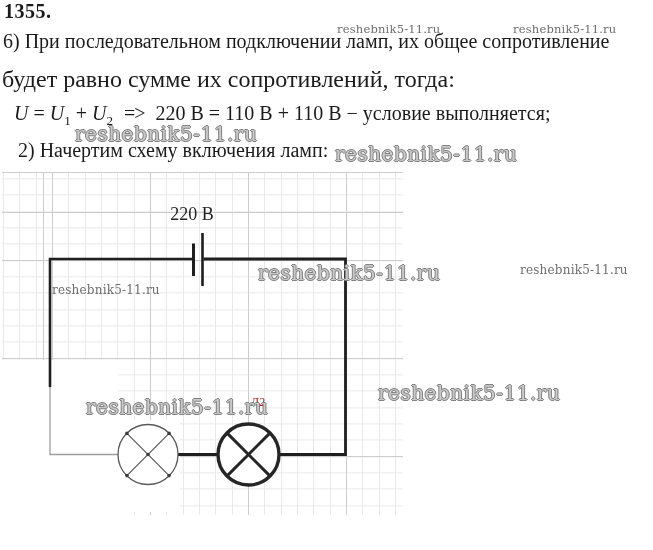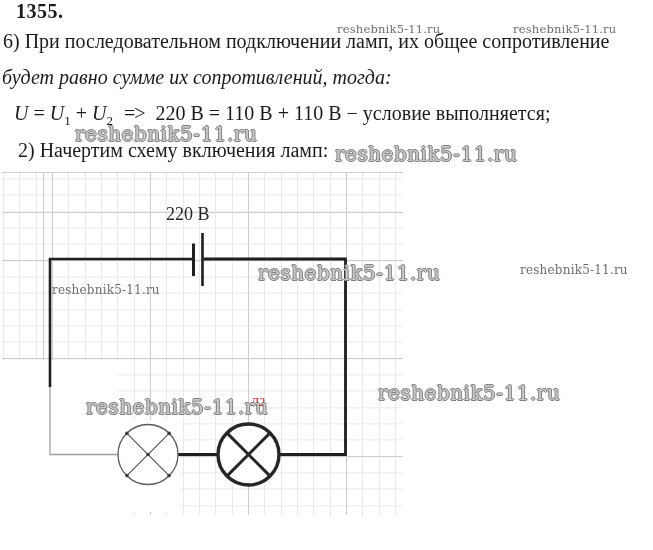--- a/index.html
+++ b/index.html
@@ -5,23 +5,23 @@
   html,body{margin:0;padding:0;}
   body{
     width:653px;height:550px;position:relative;overflow:hidden;
     background:#ffffff;
     font-family:"Liberation Serif","DejaVu Serif",serif;
     color:#1b1b1b;
   }
   .abs{position:absolute;white-space:nowrap;}
 
   
-  .problem-number{left:16px;top:0px;font-size:20px;font-weight:bold;letter-spacing:0.5px;}
+  .problem-number{left:4px;top:0px;font-size:20px;font-weight:bold;letter-spacing:0.5px;}
   .line1{left:3px;top:30px;font-size:20px;}
-  .line2{left:2px;top:66px;font-size:20px;font-style:italic;}
+  .line2{left:2px;top:66px;font-size:24px;}
   .formula-line{left:14px;top:102px;font-size:20px;}
   .formula-line .var{font-style:italic;}
   .formula-line sub{font-size:13px;}
   .formula-line .op{margin:0 5px;}
   .formula-line .implies{margin:0 11px;letter-spacing:-1px;}
   .line4{left:2px;top:139px;font-size:20px;margin-left:16px;}
 
   
   .grid-area{
     left:2px;top:172px;width:401px;height:342px;
@@ -34,21 +34,21 @@
     background-position:50px 0,0 87px,1px 0,0 5.35px;
   }
   .patch{position:absolute;background:#ffffff;}
   .patch-a{left:0;top:360px;width:118px;height:155px;}
   .patch-b{left:118px;top:420px;width:62px;height:92px;}
 
   
   .circuit{position:absolute;left:0;top:0;width:653px;height:550px;pointer-events:none;}
 
   
-  .voltage-label{left:166px;top:204px;width:52px;text-align:left;font-size:18px;color:#262626;}
+  .voltage-label{left:166px;top:204px;width:52px;text-align:center;font-size:18px;color:#262626;}
   .lamp2-label{left:251px;top:395px;font-size:12px;color:#b91c1c;}
 
   
   .wm{
     position:absolute;white-space:nowrap;
     font-family:"DejaVu Serif","Liberation Serif",serif;
     font-weight:normal;
   }
   .wm-sm{font-size:11.5px;color:#6e6e6e;letter-spacing:0.2px;}
   .wm-lg{

